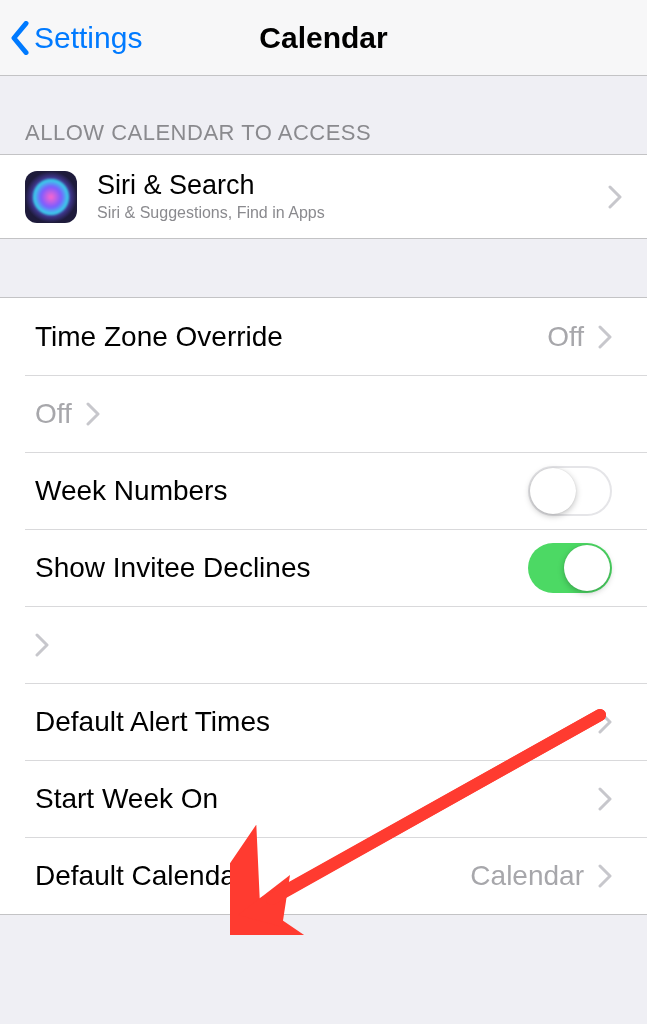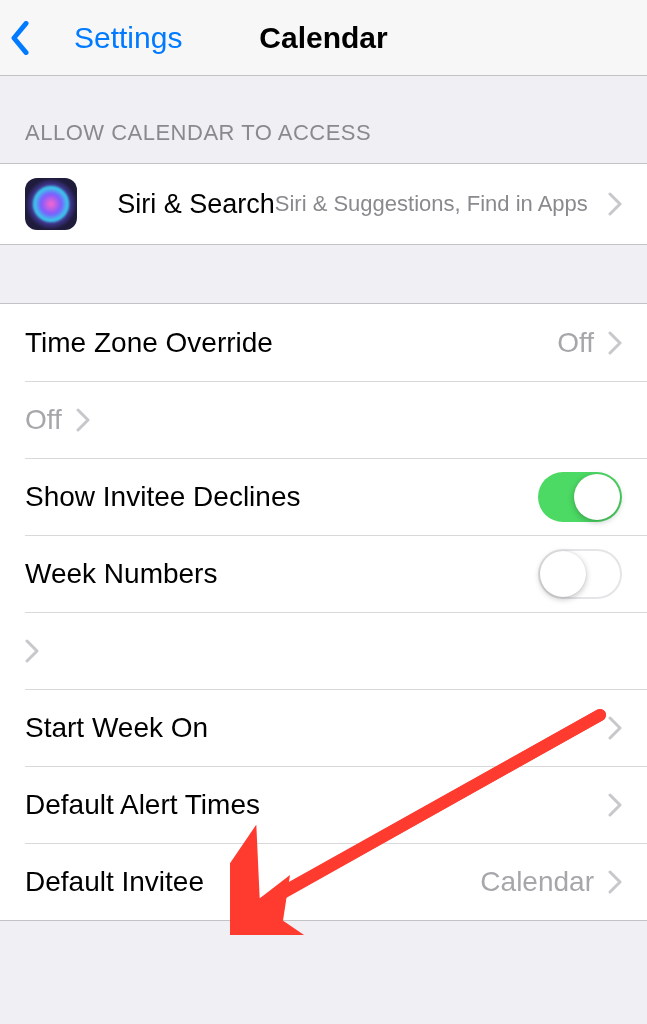--- a/index.html
+++ b/index.html
@@ -22,21 +22,20 @@
       border-bottom: 1px solid #c3c3c5;
       display: flex;
       align-items: center;
       position: relative;
     }
     .back-button {
       display: flex;
       align-items: flex-end;
       margin-left: 10px;
       cursor: pointer;
-      gap: 40px;
     }
     .back-chevron {
       width: 20px;
       height: 34px;
     }
     .back-label {
       color: #007aff;
       font-size: 30px;
       font-weight: 400;
       margin-left: 4px;
@@ -47,32 +46,32 @@
       transform: translateX(-50%);
       font-size: 30px;
       font-weight: 600;
       color: #000;
     }
     .section-header {
       font-size: 22px;
       color: #8a8a8e;
       font-weight: 400;
       letter-spacing: 0.5px;
-      padding: 44px 25px 17px 25px;
+      padding: 44px 25px 8px 25px;
     }
     .list {
       background: #fff;
       border-top: 1px solid #c3c3c5;
       border-bottom: 1px solid #c3c3c5;
     }
     .row {
       display: flex;
       align-items: center;
       min-height: 77px;
-      padding: 0 25px;
+      padding: 0 35px;
       position: relative;
     }
     .row + .row::before {
       content: "";
       position: absolute;
       left: 25px;
       right: 0;
       top: 0;
       height: 1px;
       background: #d9d9db;
@@ -99,31 +98,31 @@
       width: 36px;
       height: 36px;
       border-radius: 50%;
       transform: translate(-50%, -50%);
       background: radial-gradient(circle, #ff66cc 0%, #7b5cff 40%, #2de2e6 70%, transparent 80%);
       filter: blur(1px);
     }
     .siri-text {
       flex: 1;
       display: flex;
-      flex-direction: row;
+      flex-direction: column;
       justify-content: center;
     }
     .siri-title {
       font-size: 27px;
       color: #000;
       font-weight: 400;
       line-height: 1.2;
     }
     .siri-subtitle {
-      font-size: 22px;
+      font-size: 16px;
       color: #8a8a8e;
       line-height: 1.3;
       margin-top: 2px;
     }
     .row-label {
       font-size: 28px;
       color: #000;
       flex: 1;
     }
     .row-value {
@@ -216,55 +215,55 @@
   </div>
 
   <div class="row">
     <span class="row-value">Off</span>
     <svg class="chevron" viewBox="0 0 14 24">
       <polyline points="2,2 12,12 2,22" fill="none" stroke="#c7c7cc" stroke-width="3" stroke-linecap="round" stroke-linejoin="round"></polyline>
     </svg>
   </div>
 
   <div class="row">
+    <span class="row-label">Week Numbers</span>
+    <div class="toggle toggle-off">
+      <div class="toggle-knob"></div>
+    </div>
+  </div>
+
+  <div class="row">
     <span class="row-label">Show Invitee Declines</span>
     <div class="toggle toggle-on">
       <div class="toggle-knob"></div>
     </div>
   </div>
 
   <div class="row">
-    <span class="row-label">Week Numbers</span>
-    <div class="toggle toggle-off">
-      <div class="toggle-knob"></div>
-    </div>
-  </div>
-
-  <div class="row">
+    <svg class="chevron" viewBox="0 0 14 24">
+      <polyline points="2,2 12,12 2,22" fill="none" stroke="#c7c7cc" stroke-width="3" stroke-linecap="round" stroke-linejoin="round"></polyline>
+    </svg>
+  </div>
+
+  <div class="row">
+    <span class="row-label">Default Alert Times</span>
     <svg class="chevron" viewBox="0 0 14 24">
       <polyline points="2,2 12,12 2,22" fill="none" stroke="#c7c7cc" stroke-width="3" stroke-linecap="round" stroke-linejoin="round"></polyline>
     </svg>
   </div>
 
   <div class="row">
     <span class="row-label">Start Week On</span>
     <svg class="chevron" viewBox="0 0 14 24">
       <polyline points="2,2 12,12 2,22" fill="none" stroke="#c7c7cc" stroke-width="3" stroke-linecap="round" stroke-linejoin="round"></polyline>
     </svg>
   </div>
 
   <div class="row">
-    <span class="row-label">Default Alert Times</span>
-    <svg class="chevron" viewBox="0 0 14 24">
-      <polyline points="2,2 12,12 2,22" fill="none" stroke="#c7c7cc" stroke-width="3" stroke-linecap="round" stroke-linejoin="round"></polyline>
-    </svg>
-  </div>
-
-  <div class="row">
-    <span class="row-label">Default Invitee</span>
+    <span class="row-label">Default Calendar</span>
     <span class="row-value">Calendar</span>
     <svg class="chevron" viewBox="0 0 14 24">
       <polyline points="2,2 12,12 2,22" fill="none" stroke="#c7c7cc" stroke-width="3" stroke-linecap="round" stroke-linejoin="round"></polyline>
     </svg>
   </div>
 
 
 </div>
 
 <svg class="arrow-overlay" style="left:230px; top:705px;" width="380" height="230" viewBox="0 0 380 230">

